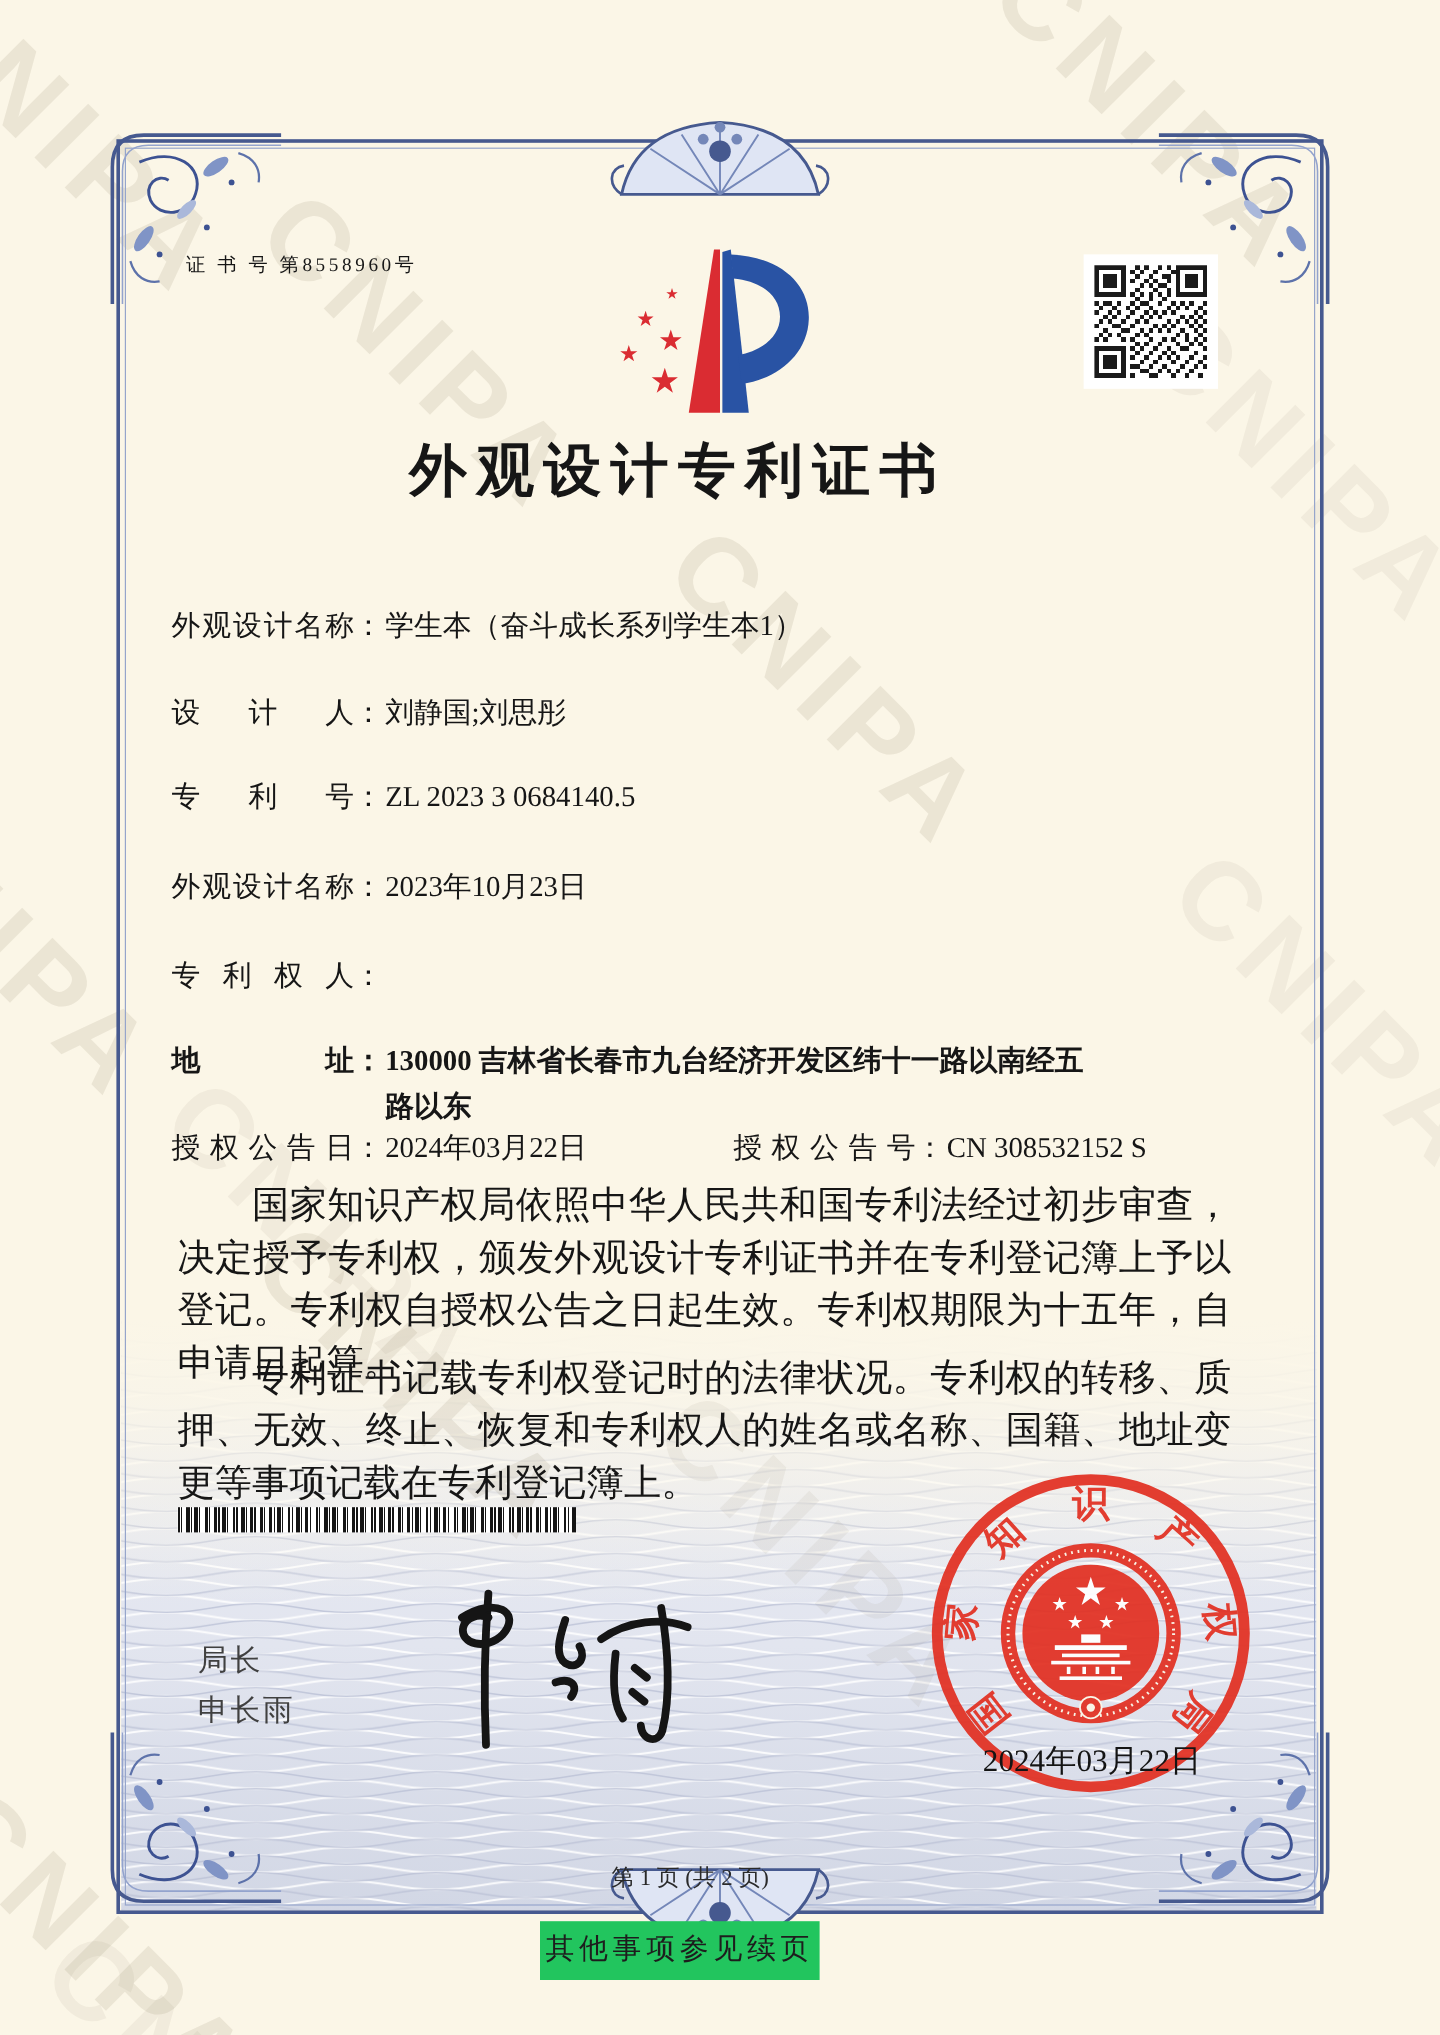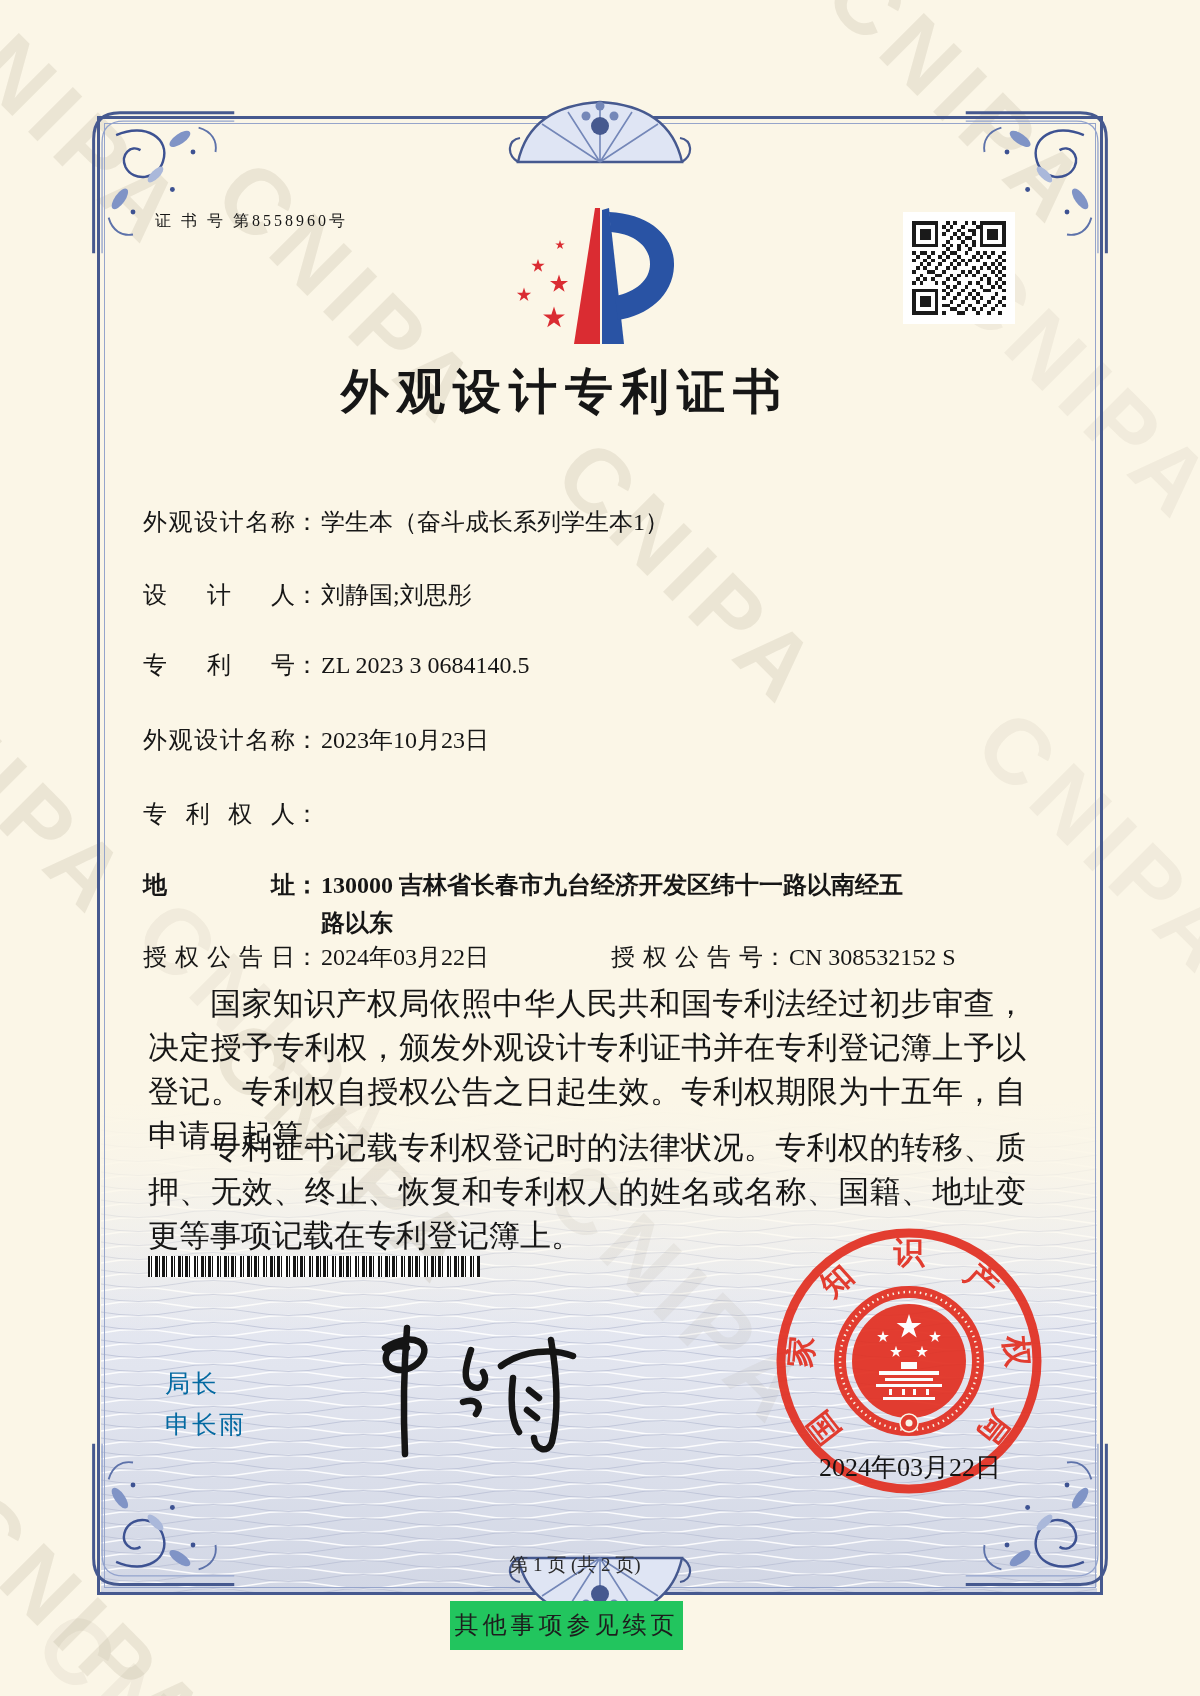--- a/index.html
+++ b/index.html
@@ -56,21 +56,21 @@
         text-align:justify;text-indent:2em;z-index:4;}
   .para.p1{top:982px;} .para.p2{top:1126px;}
 
   
   .barcode{position:absolute;left:148px;top:1256px;width:332px;height:21px;z-index:4;
     background:repeating-linear-gradient(90deg,
       #141414 0 2px,#fff 2px 3px,#141414 3px 4px,#fff 4px 7px,
       #141414 7px 10px,#fff 10px 11px,#141414 11px 12px,#fff 12px 14px,
       #141414 14px 17px,#fff 17px 18px,#141414 18px 19px,#fff 19px 23px);}
   .officer{position:absolute;left:165px;z-index:4;
-      font-family:"Liberation Sans","DejaVu Sans",sans-serif;font-size:25px;letter-spacing:2px;color:#0369a1;}
+      font-family:"Liberation Sans","DejaVu Sans",sans-serif;font-size:25px;letter-spacing:2px;color:#404040;}
   .officer.title-line{top:1367px;} .officer.name-line{top:1408px;}
   .sig{position:absolute;left:355px;top:1314px;z-index:5;}
 
   
   .seal{position:absolute;left:764px;top:1216px;z-index:5;opacity:.93;}
   .seal-text{font-size:31px;font-weight:bold;fill:#e23022;}
   .seal-date{position:absolute;left:810px;top:1450px;width:200px;text-align:center;z-index:6;
              font-size:26px;color:#141414;}
 
   

